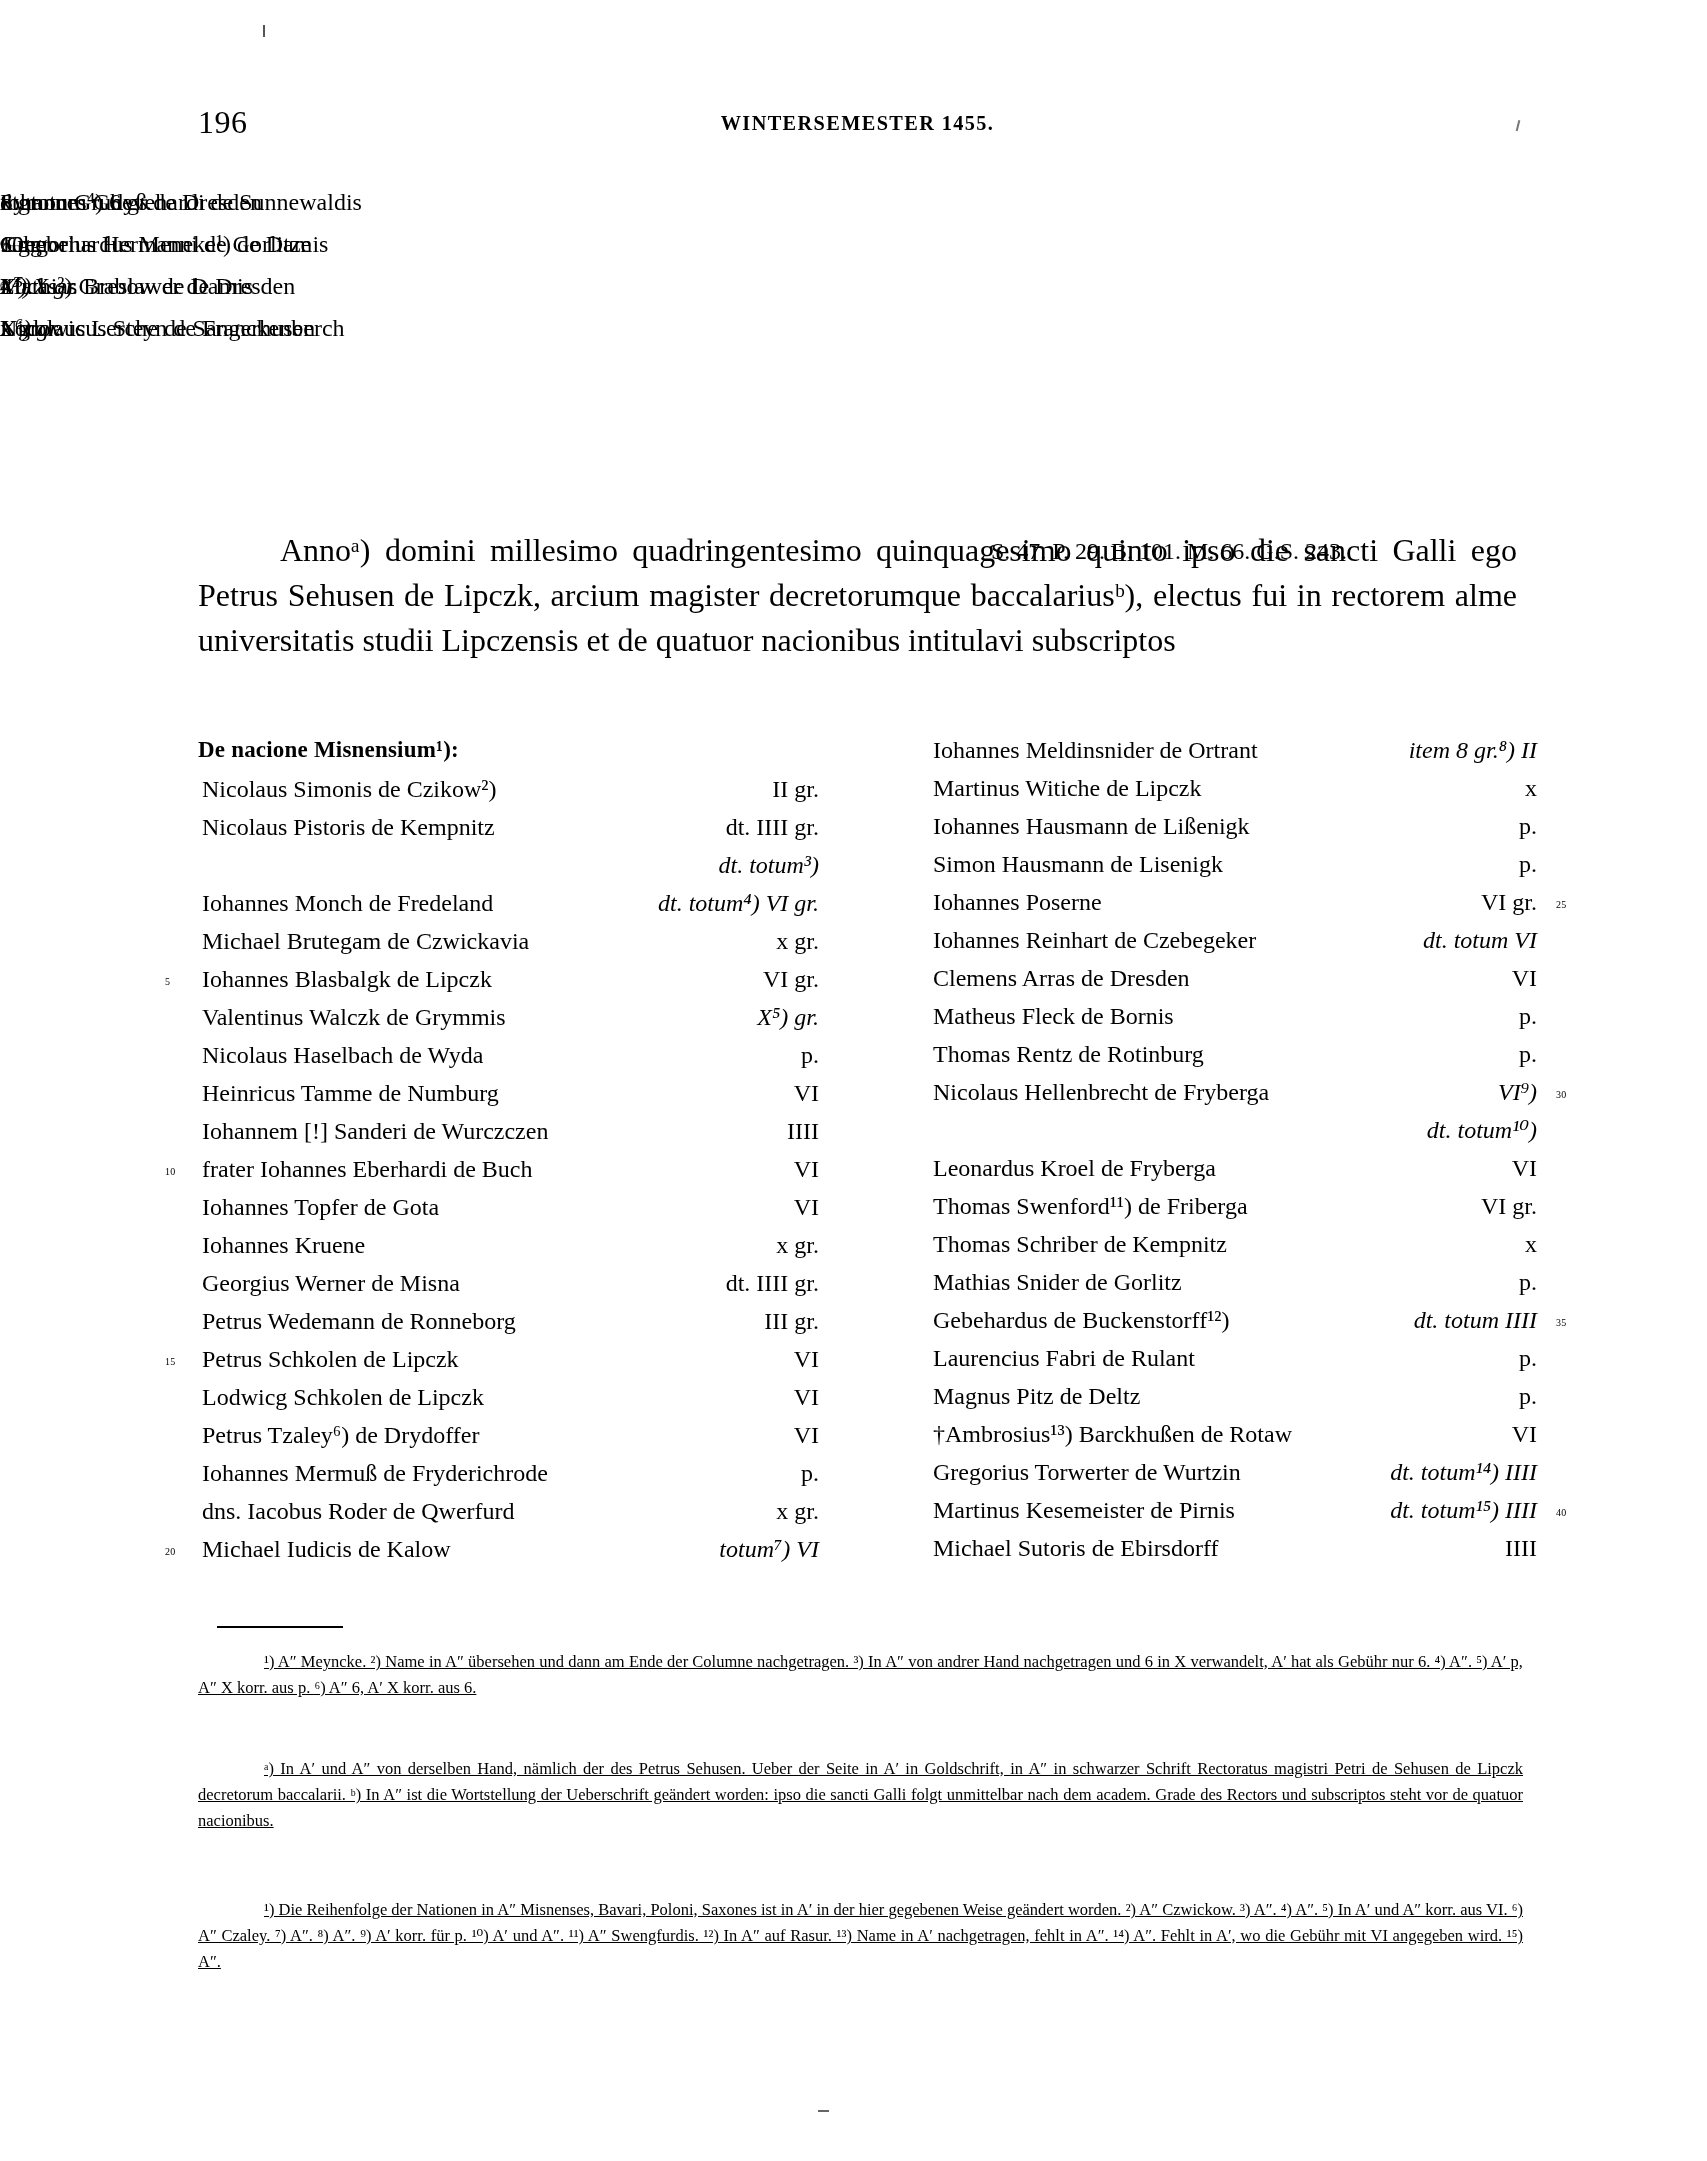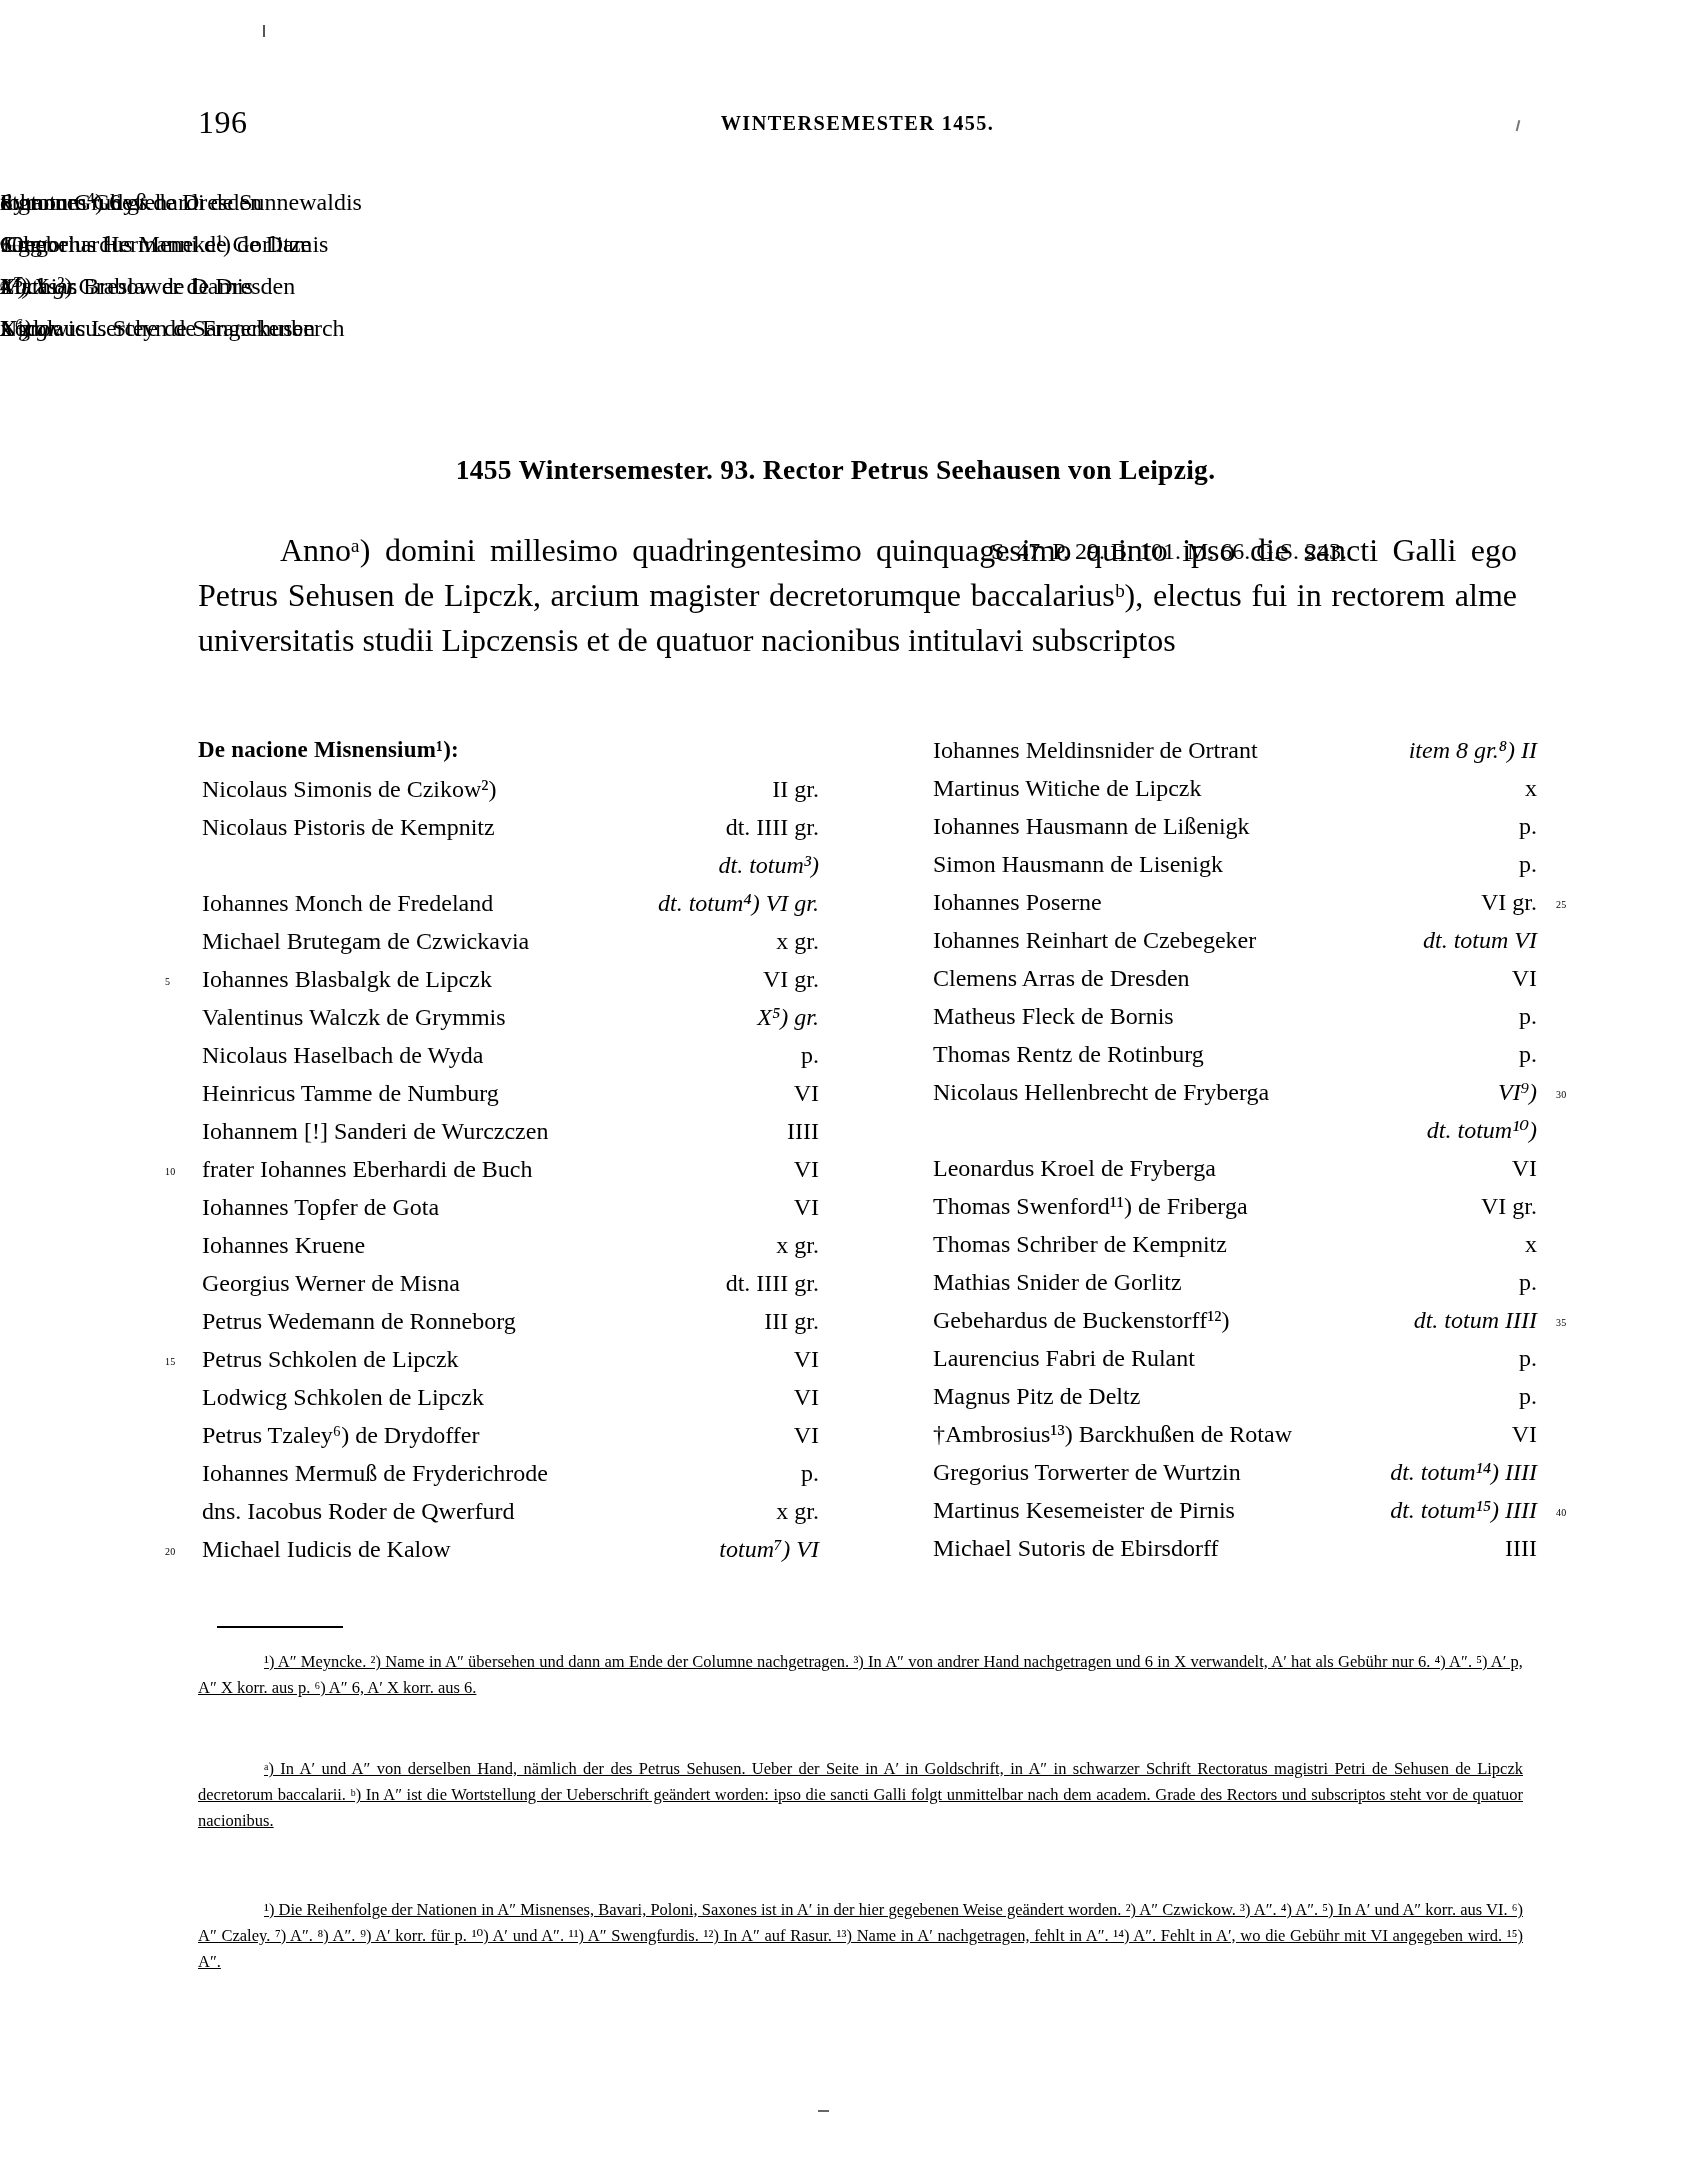--- a/index.html
+++ b/index.html
@@ -221,21 +221,20 @@
       <span class="ln colL"></span>
       <span class="nm colL">Nicolaus Lerche de Sangerhusen</span>
       <span class="fee colL">x gr.</span>
       <span class="nm colR">Lodowicus Steyn de Franckenberch</span>
       <span class="fee colR ital">X⁶) gr.</span>
       <span class="ln colR"></span>
     </div>
     <div class="summary">S. 47.  P. 29.  B. 101.  M. 66.  G.S. 243.</div>
   </div>
 
-  <div class="sect-head">1455 Wintersemester.  93. Rector Petrus Seehausen von Leipzig.</div>
 
   <div class="bodypar">Annoᵃ) domini millesimo quadringentesimo quinquagesimo quinto ipso die sancti Galli ego Petrus Sehusen de Lipczk, arcium magister decretorumque baccalariusᵇ), electus fui in rectorem alme universitatis studii Lipczensis et de quatuor nacionibus intitulavi subscriptos</div>
 
   <div class="nat-head">De nacione Misnensium¹):</div>
 
   <div class="reg" id="mainL">
     <div class="row">
         <span class="ln"></span>
         <span class="nm">Nicolaus Simonis de Czikow²)</span>
         <span class="fee">II gr.</span>

